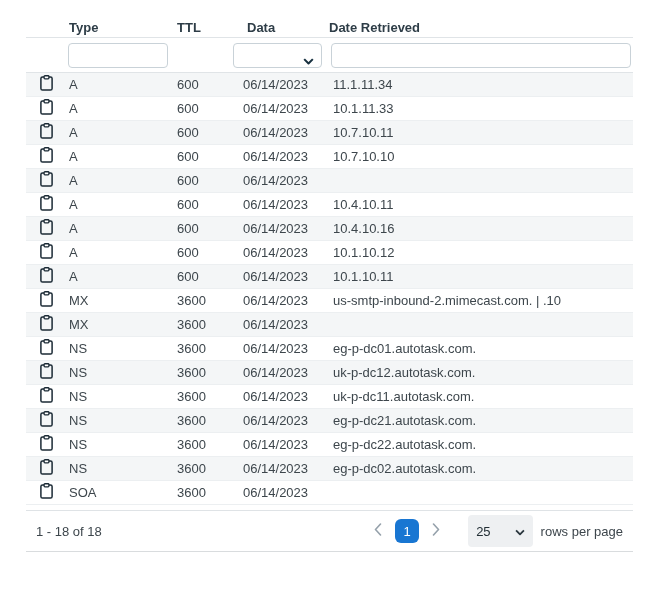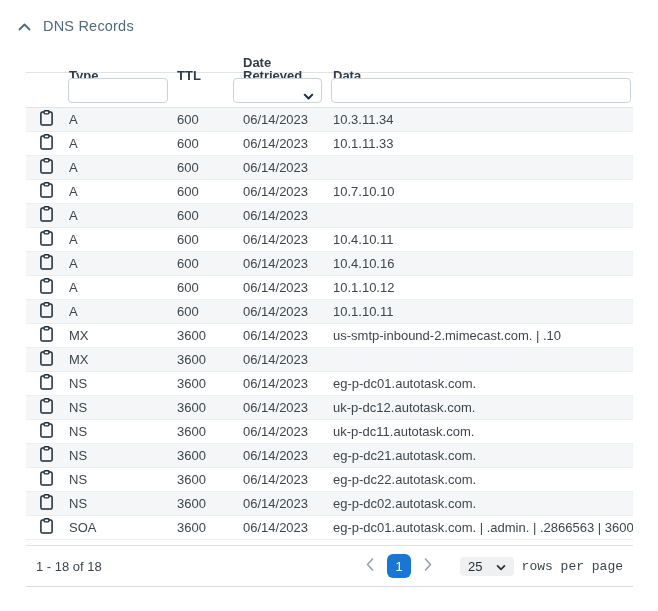--- a/index.html
+++ b/index.html
@@ -33,48 +33,38 @@
   .icon-cell { display:flex; justify-content:center; align-items:center; padding-left:0; height:23px; }
   .data-cell { padding-left:6px; }
   .clip-btn { display:inline-flex; background:none; border:none; cursor:pointer; padding:0; align-items:center; }
 
   
   .tfoot { display:flex; align-items:center; margin-top:5px; border-top:1px solid #dfe3e6; border-bottom:1px solid #d9dcde; height:42px; padding:0 10px; }
   .range-text { font-size:13px; color:#3d464c; }
   .pager { margin-left:auto; display:flex; align-items:center; }
   .pg-btn { width:24px; height:24px; display:inline-flex; align-items:center; justify-content:center; background:none; border:none; cursor:pointer; }
   .pg-current { width:24px; height:24px; border:none; border-radius:6px; background:#1976d2; color:#fff; font-size:13px; font-weight:500; display:inline-flex; align-items:center; justify-content:center; margin:0 5px; cursor:pointer; font-family:"Liberation Sans", sans-serif; }
-  .page-size { margin-left:20px; display:flex; align-items:center; gap:13px; height:19px; background:#eef0f2; border-radius:4px; padding:0 8px; cursor:pointer; }
+  .page-size { margin-left:20px; display:flex; align-items:center; gap:24px; height:32px; background:#eef0f2; border-radius:4px; padding:0 8px; cursor:pointer; }
   .page-size .ps-value { font-size:13px; color:#222e35; }
-  .rpp-label { margin-left:8px; font-size:13px; color:#3d464c;font-family:Liberation Mono, monospace; }
+  .rpp-label { margin-left:8px; font-size:13px; color:#3d464c; }
 </style>
 </head>
 <body>
 
 <div class="page">
 
-  <div class="section-header">
-    <button class="collapse-btn">
-      <span>
-        <svg width="13" height="8" viewBox="0 0 13 8">
-            <path d="M1.5 6.5 L6.5 1.5 L11.5 6.5" fill="none" stroke="#4d6b7c" stroke-width="1.8" stroke-linecap="round" stroke-linejoin="round"></path>
-          </svg>
-      </span>
-    </button>
-    <span class="section-title">DNS Records</span>
-  </div>
 
   <div class="table">
 
     <div class="grid-row thead">
       <div class="th"></div>
       <div class="th">Type</div>
       <div class="th">TTL</div>
+      <div class="th data-col">Data</div>
       <div class="th">Date Retrieved</div>
-      <div class="th data-col">Data</div>
     </div>
 
     <div class="grid-row filter-row">
       <div></div>
       <div>
         <input class="filter-input type-filter" type="text" value="" style="">
       </div>
       <div></div>
       <div>
         <div class="select-box">
@@ -99,21 +89,21 @@
           <svg width="13" height="16" viewBox="0 0 13 16">
             <rect x="0.9" y="2" width="11.2" height="13.1" rx="1.6" fill="none" stroke="#1b2a35" stroke-width="1.5"></rect>
             <rect x="4.1" y="0.75" width="4.8" height="3.1" rx="0.8" fill="#ffffff" stroke="#1b2a35" stroke-width="1.3"></rect>
           </svg>
         </span>
       </button>
     </div>
     <div class="cell type-cell">A</div>
     <div class="cell ttl-cell">600</div>
     <div class="cell date-cell">06/14/2023</div>
-    <div class="cell data-cell">10.3.11.34</div>
+    <div class="cell data-cell">11.1.11.34</div>
   </div>
 
   <div class="grid-row row">
     <div class="cell icon-cell">
       <button class="clip-btn">
         <span>
           <svg width="13" height="16" viewBox="0 0 13 16">
             <rect x="0.9" y="2" width="11.2" height="13.1" rx="1.6" fill="none" stroke="#1b2a35" stroke-width="1.5"></rect>
             <rect x="4.1" y="0.75" width="4.8" height="3.1" rx="0.8" fill="#ffffff" stroke="#1b2a35" stroke-width="1.3"></rect>
           </svg>
@@ -133,20 +123,21 @@
           <svg width="13" height="16" viewBox="0 0 13 16">
             <rect x="0.9" y="2" width="11.2" height="13.1" rx="1.6" fill="none" stroke="#1b2a35" stroke-width="1.5"></rect>
             <rect x="4.1" y="0.75" width="4.8" height="3.1" rx="0.8" fill="#ffffff" stroke="#1b2a35" stroke-width="1.3"></rect>
           </svg>
         </span>
       </button>
     </div>
     <div class="cell type-cell">A</div>
     <div class="cell ttl-cell">600</div>
     <div class="cell date-cell">06/14/2023</div>
+    <div class="cell data-cell">10.7.10.11</div>
   </div>
 
   <div class="grid-row row">
     <div class="cell icon-cell">
       <button class="clip-btn">
         <span>
           <svg width="13" height="16" viewBox="0 0 13 16">
             <rect x="0.9" y="2" width="11.2" height="13.1" rx="1.6" fill="none" stroke="#1b2a35" stroke-width="1.5"></rect>
             <rect x="4.1" y="0.75" width="4.8" height="3.1" rx="0.8" fill="#ffffff" stroke="#1b2a35" stroke-width="1.3"></rect>
           </svg>
@@ -385,21 +376,20 @@
           <svg width="13" height="16" viewBox="0 0 13 16">
             <rect x="0.9" y="2" width="11.2" height="13.1" rx="1.6" fill="none" stroke="#1b2a35" stroke-width="1.5"></rect>
             <rect x="4.1" y="0.75" width="4.8" height="3.1" rx="0.8" fill="#ffffff" stroke="#1b2a35" stroke-width="1.3"></rect>
           </svg>
         </span>
       </button>
     </div>
     <div class="cell type-cell">SOA</div>
     <div class="cell ttl-cell">3600</div>
     <div class="cell date-cell">06/14/2023</div>
-    <div class="cell data-cell">eg-p-dc01.autotask.com. | .admin. | .2866563 | 3600</div>
   </div>
 </div>
 
     <div class="tfoot">
       <span class="range-text">1 - 18 of 18</span>
       <div class="pager">
         <button class="pg-btn">
           <span>
             <svg width="8" height="13" viewBox="0 0 8 13">
                 <path d="M6.5 1 L1.5 6.5 L6.5 12" fill="none" stroke="#95a1ab" stroke-width="1.6" stroke-linecap="round" stroke-linejoin="round"></path>

